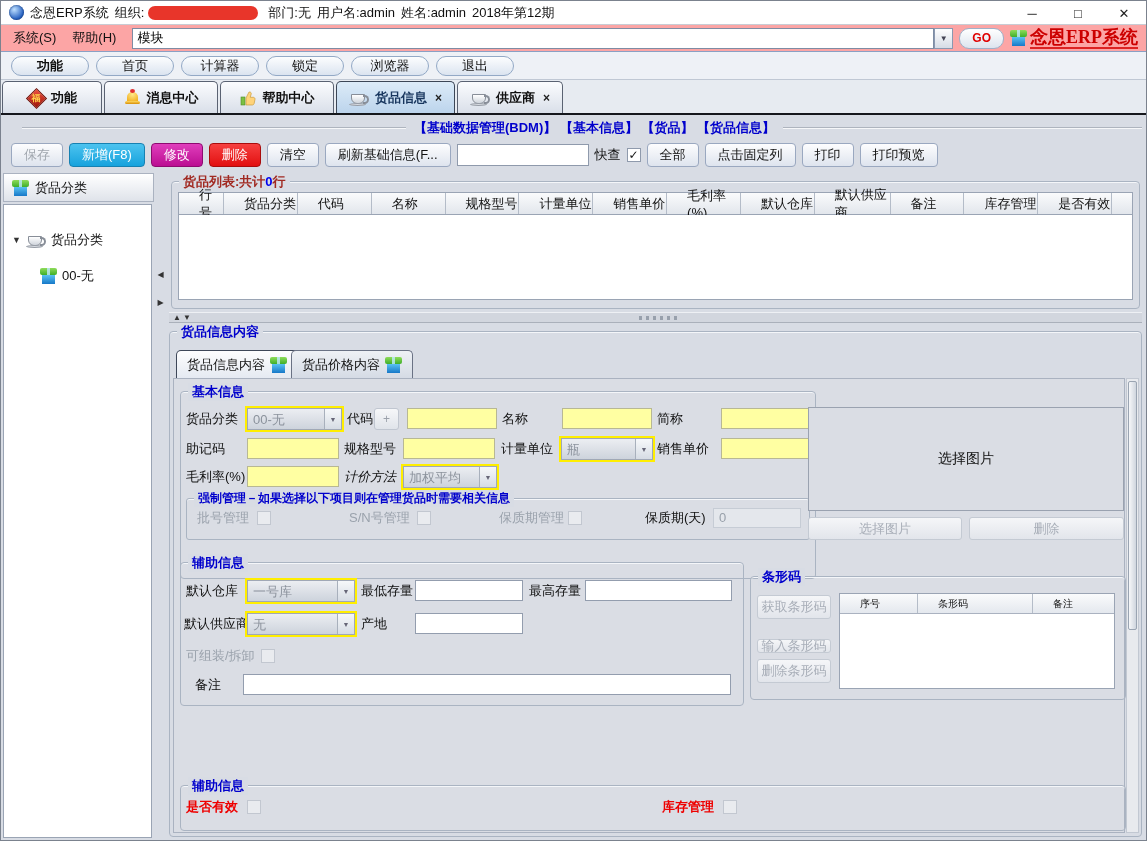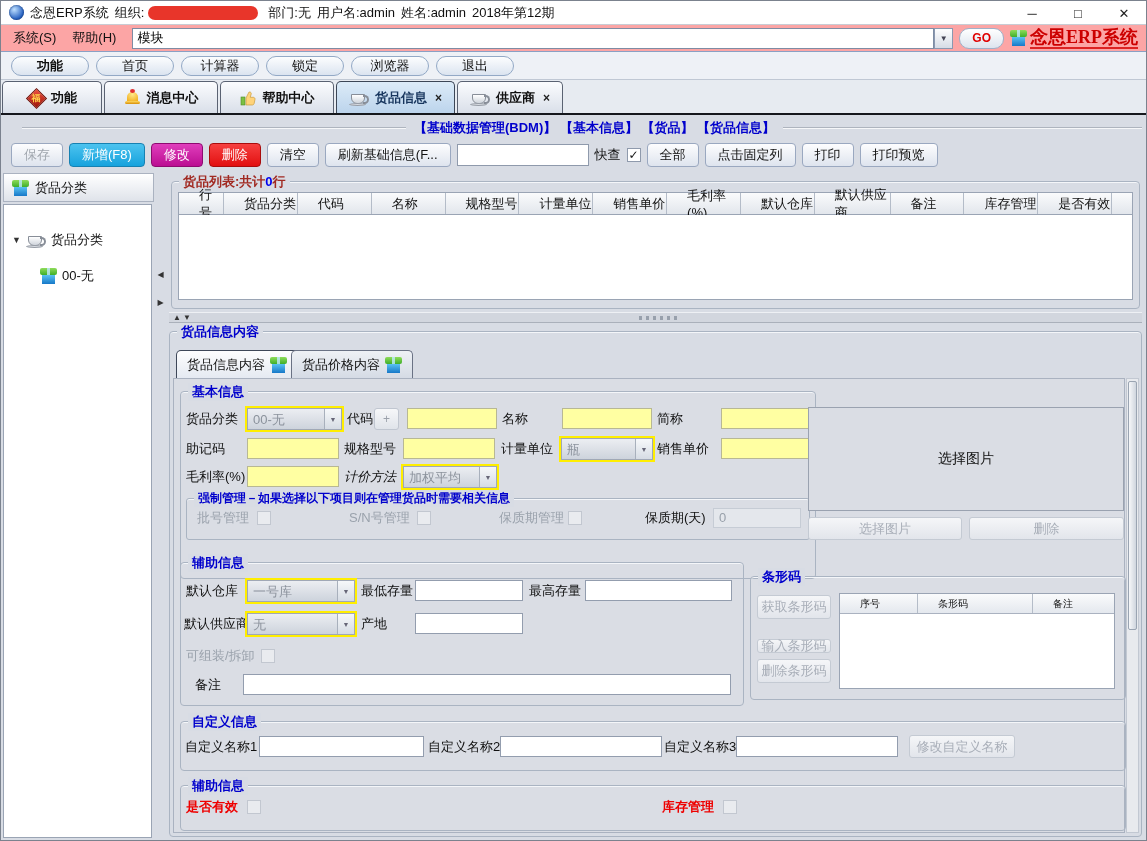--- a/index.html
+++ b/index.html
@@ -375,30 +375,20 @@
         <div class="dbtn" style="left:6px;top:82px;width:74px;height:24px;">删除条形码</div>
         <div style="position:absolute;left:88px;top:16px;right:10px;bottom:10px;background:#fff;border:1px solid #9aa4b4;">
           <div class="bc-head">
             <div class="th" style="width:78px">序号</div>
             <div class="th" style="width:115px">条形码</div>
             <div class="th" style="flex:1;border-right:none">备注</div>
           </div>
         </div>
       </div>
 
-      <div class="fs" style="left:6px;top:342px;width:946px;height:50px;">
-        <div class="leg">自定义信息</div>
-        <div class="lbl" style="left:4px;top:14px;">自定义名称1</div>
-        <div class="win" style="left:78px;top:14px;width:165px;"></div>
-        <div class="lbl" style="left:247px;top:14px;">自定义名称2</div>
-        <div class="win" style="left:319px;top:14px;width:162px;"></div>
-        <div class="lbl" style="left:483px;top:14px;">自定义名称3</div>
-        <div class="win" style="left:555px;top:14px;width:162px;"></div>
-        <div class="dbtn" style="left:728px;top:13px;width:106px;height:23px;">修改自定义名称</div>
-      </div>
 
       <div class="fs" style="left:6px;top:406px;width:946px;height:46px;">
         <div class="leg">辅助信息</div>
         <div class="lbl redb" style="left:5px;top:10px;">是否有效</div>
         <span class="cb dis" style="position:absolute;left:66px;top:14px;"></span>
         <div class="lbl redb" style="left:481px;top:10px;">库存管理</div>
         <span class="cb dis" style="position:absolute;left:542px;top:14px;"></span>
       </div>
     </div>
 

